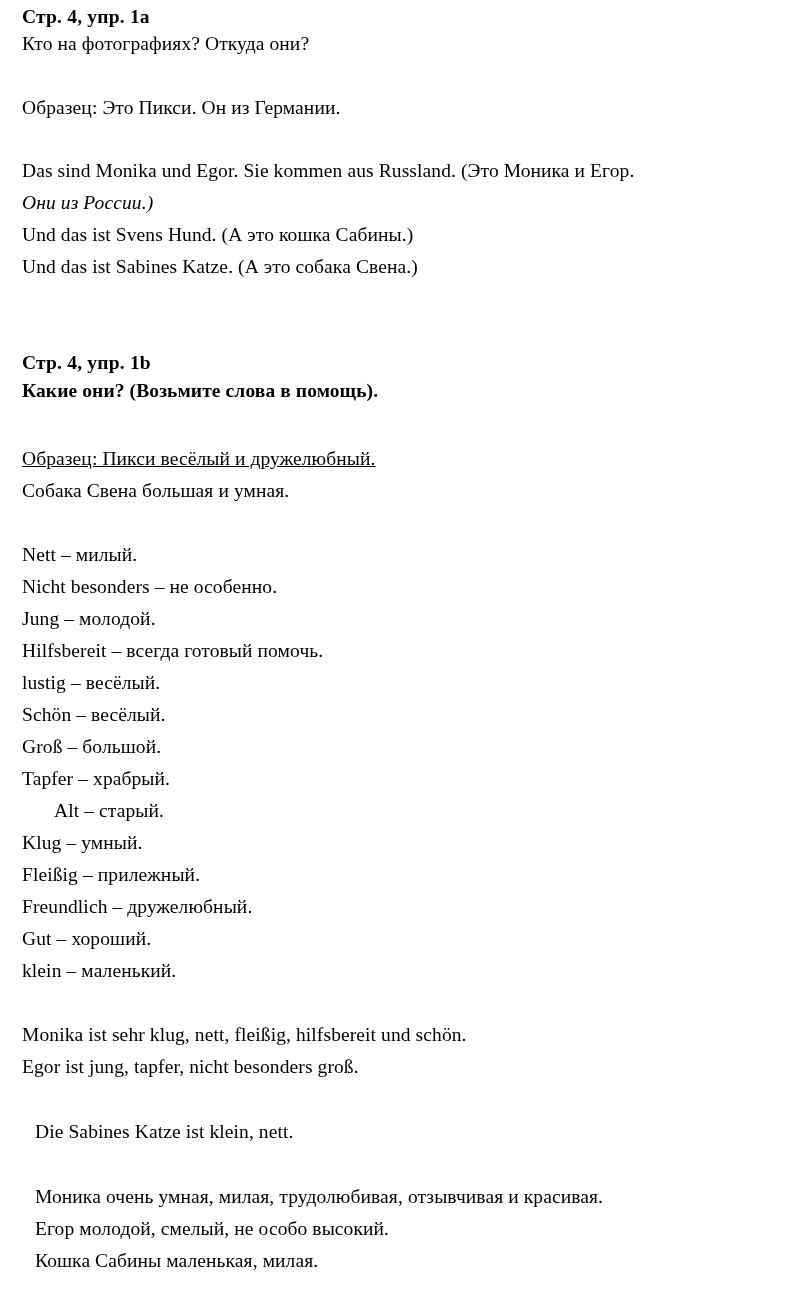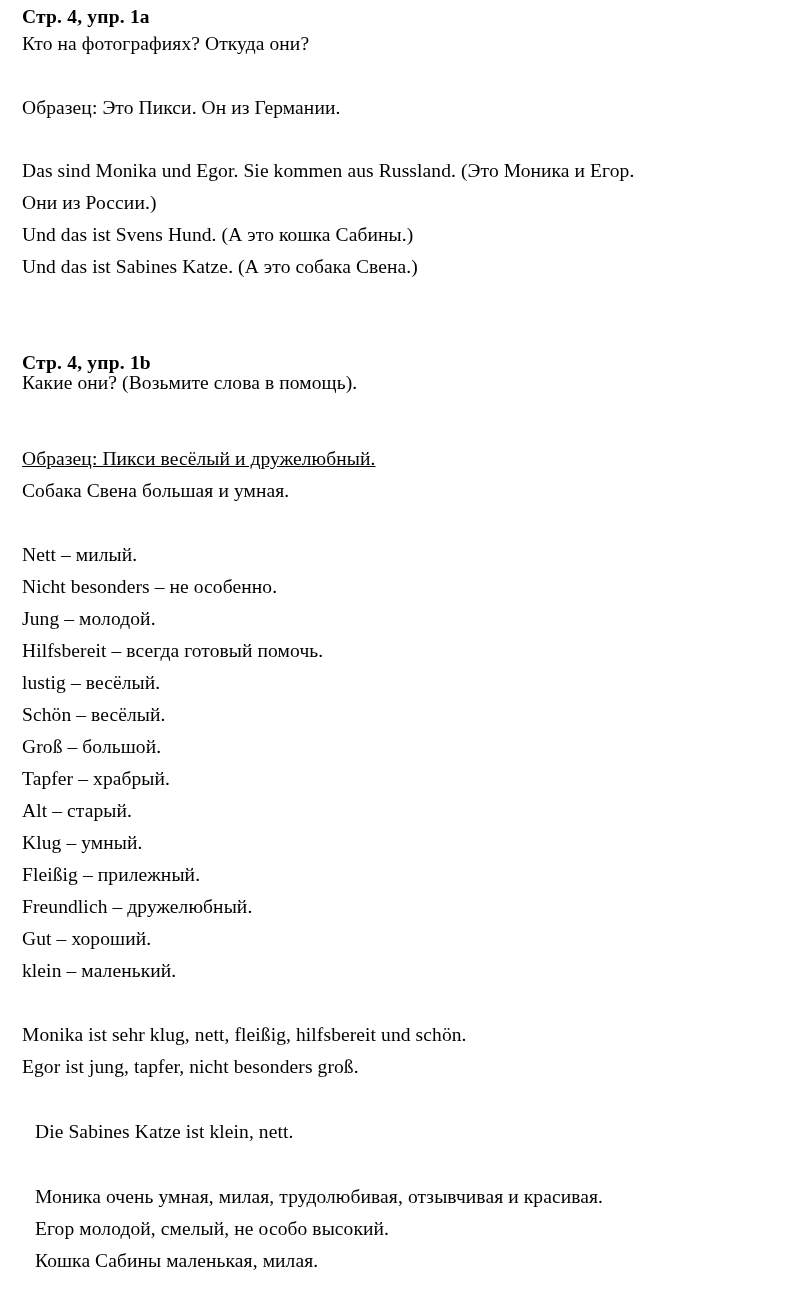--- a/index.html
+++ b/index.html
@@ -48,29 +48,29 @@
 <div class="page">
 
   <div class="line heading" style="top:6px;">Стр. 4, упр. 1a</div>
 
   <div class="line" style="top:33px;">Кто на фотографиях? Откуда они?</div>
 
   <div class="line" style="top:97px;">Образец: Это Пикси. Он из Германии.</div>
 
   <div class="line wide" style="top:160px;">Das sind Monika und Egor. Sie kommen aus Russland. (Это Моника и Егор.</div>
 
-  <div class="line" style="top:192px;">Они из России.)</div>
+  <div class="line" style="top:192px;font-style:italic;">Они из России.)</div>
 
   <div class="line" style="top:224px;">Und das ist Svens Hund. (А это кошка Сабины.)</div>
 
   <div class="line" style="top:256px;">Und das ist Sabines Katze. (А это собака Свена.)</div>
 
   <div class="line heading" style="top:352px;">Стр. 4, упр. 1b</div>
 
-  <div class="line" style="top:372px;">Какие они? (Возьмите слова в помощь).</div>
+  <div class="line" style="top:380px;font-weight:bold;">Какие они? (Возьмите слова в помощь).</div>
 
   <div class="line" style="top:448px;text-decoration:underline;">Образец: Пикси весёлый и дружелюбный.</div>
 
   <div class="line" style="top:480px;">Собака Свена большая и умная.</div>
 
   <div class="line" style="top:544px;">
     <span>Nett</span>
     <span>–</span>
     <span>милый.</span>
   </div>
@@ -110,21 +110,21 @@
     <span>–</span>
     <span>большой.</span>
   </div>
 
   <div class="line" style="top:768px;">
     <span>Tapfer</span>
     <span>–</span>
     <span>храбрый.</span>
   </div>
 
-  <div class="line" style="top:800px;">
+  <div class="line" style="top:800px;margin-left:32px;">
     <span>Alt</span>
     <span>–</span>
     <span>старый.</span>
   </div>
 
   <div class="line" style="top:832px;">
     <span>Klug</span>
     <span>–</span>
     <span>умный.</span>
   </div>

